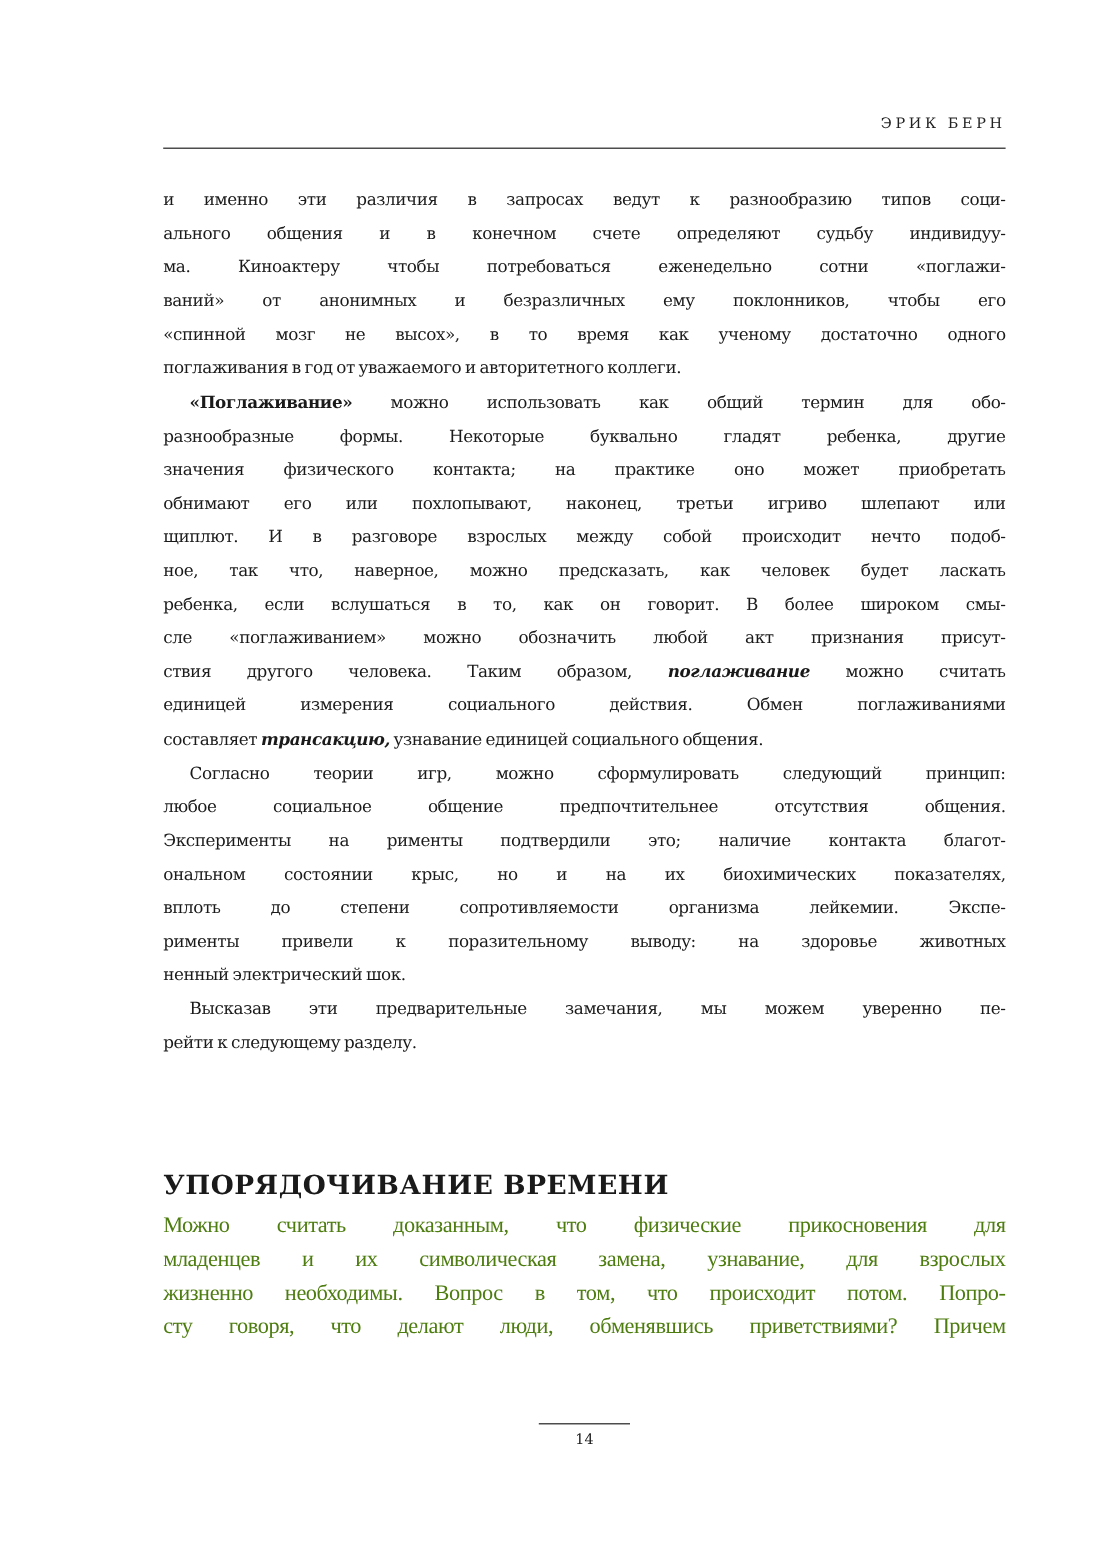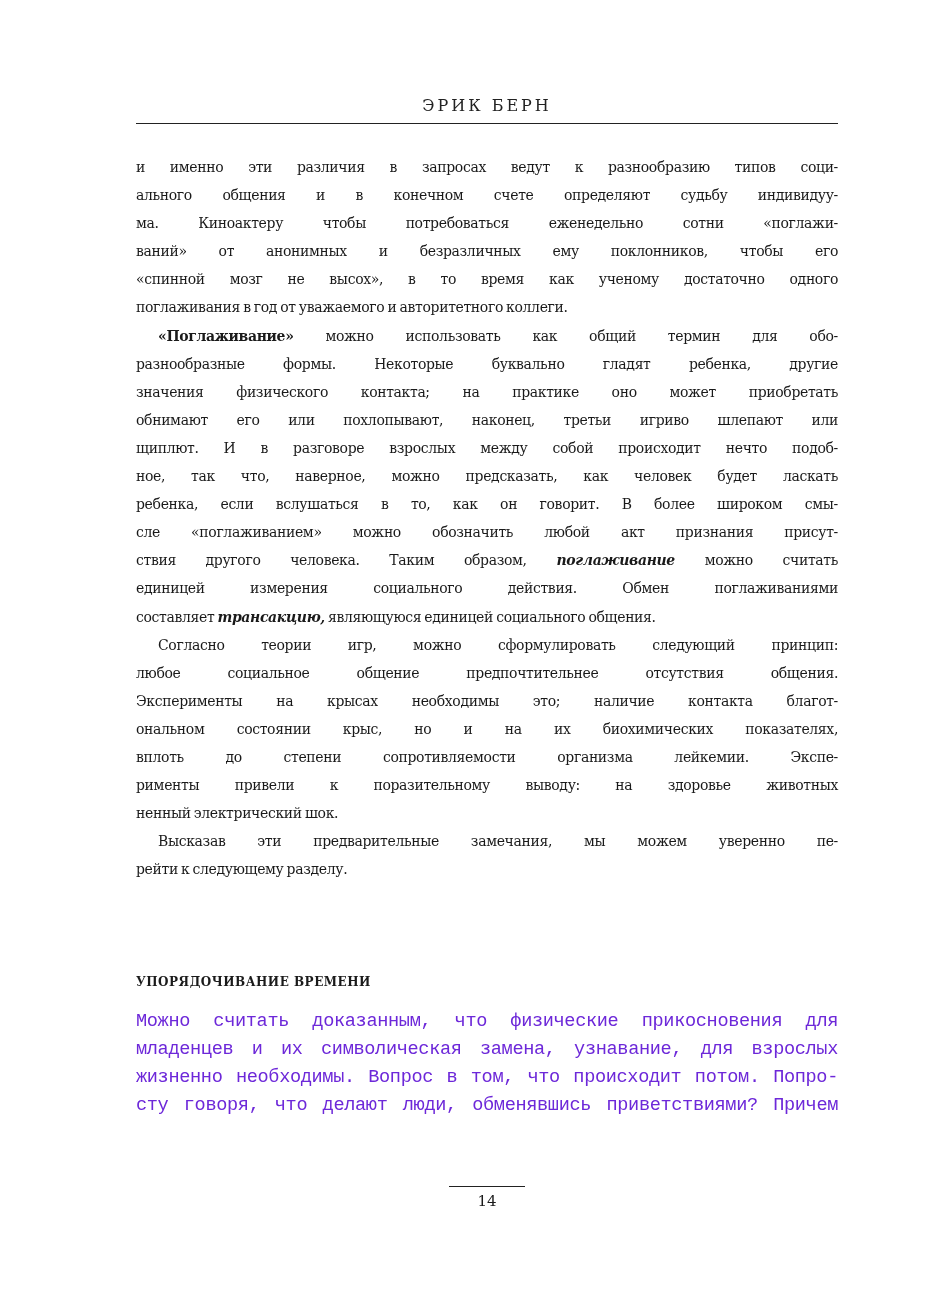--- a/index.html
+++ b/index.html
@@ -1,41 +1,41 @@
 <!DOCTYPE html>
 <html><head>
 <meta charset="utf-8">
 <style>
   html, body { margin: 0; padding: 0; background: #ffffff; }
   body { width: 928px; height: 1300px; position: relative; overflow: hidden; color: #1a1a1a; }
   .page { position: absolute; left: 136px; top: 0; width: 702px; }
   .running-head {
-    position: absolute; top: 96px; left: 0; width: 702px; text-align: center;
-    font-family: "DejaVu Serif", serif; font-size: 16px; letter-spacing: 3px; color: #222;
+    position: absolute; top: 96px; left: 0; width: 702px; text-align: right;
+    font-family: "DejaVu Serif", serif; font-size: 12px; letter-spacing: 3px; color: #222;
   }
   .head-rule { position: absolute; top: 123px; left: 0; width: 702px; height: 0; border-top: 1.5px solid #222; }
   .body-text {
     position: absolute; top: 153px; left: 0; width: 702px;
     font-family: "DejaVu Serif", serif; font-size: 14px; line-height: 28.1px;
     text-align: justify; color: #1a1a1a;
   }
   .line { display: block; text-align: justify; text-align-last: justify; white-space: nowrap; height: 28.1px; letter-spacing: -0.35px; word-spacing: -1px; }
   .line.last { text-align-last: left; }
   .indent { padding-left: 22px; }
   .bold { font-weight: bold; margin-top: 24px; }
   .italic { font-style: italic; font-weight: bold; }
   .section-heading {
     position: absolute; top: 975px; left: 0; width: 702px;
-    font-family: "DejaVu Serif", serif; font-weight: bold; font-size: 12px; letter-spacing: 0.5px; color: #1a1a1a;
+    font-family: "DejaVu Serif", serif; font-weight: bold; font-size: 22px; letter-spacing: 0.5px; color: #1a1a1a;
   }
   .section-text { position: absolute; top: 1008px; left: 0; width: 702px;
-    font-family: Liberation Mono, monospace; font-size: 18.6px; line-height: 28.1px; color: #6d28d9; }
+    font-family: Liberation Serif, serif; font-size: 18.6px; line-height: 28.1px; color: #4d7c0f; }
   .folio-rule { position: absolute; top: 1186px; left: 313px; width: 76px; border-top: 1.2px solid #222; }
   .folio { position: absolute; top: 1192px; left: 313px; width: 76px; text-align: center;
-    font-family: "DejaVu Serif", serif; font-size: 15px; color: #1a1a1a; }
+    font-family: "DejaVu Serif", serif; font-size: 12px; color: #1a1a1a; }
 </style>
 </head>
 <body>
 
 <div class="page">
   <div class="running-head">ЭРИК БЕРН</div>
   <div class="head-rule"></div>
 
   <div class="body-text">
 
@@ -49,25 +49,25 @@
     <span class="line indent"><b class="bold">«Поглаживание»</b><span> можно использовать как общий термин для обо-</span></span>
     <span class="line">разнообразные формы. Некоторые буквально гладят ребенка, другие</span>
     <span class="line">значения физического контакта; на практике оно может приобретать</span>
     <span class="line">обнимают его или похлопывают, наконец, третьи игриво шлепают или</span>
     <span class="line">щиплют. И в разговоре взрослых между собой происходит нечто подоб-</span>
     <span class="line">ное, так что, наверное, можно предсказать, как человек будет ласкать</span>
     <span class="line">ребенка, если вслушаться в то, как он говорит. В более широком смы-</span>
     <span class="line">сле «поглаживанием» можно обозначить любой акт признания присут-</span>
     <span class="line"><span>ствия другого человека. Таким образом, </span><i class="italic">поглаживание</i><span> можно считать</span></span>
     <span class="line">единицей измерения социального действия. Обмен поглаживаниями</span>
-    <span class="line last"><span>составляет </span><i class="italic">трансакцию,</i><span> являющуюся единицей социального общения.</span></span>
+    <span class="line last"><span>составляет </span><i class="italic">трансакцию,</i><span> узнавание единицей социального общения.</span></span>
 
     <span class="line indent">Согласно теории игр, можно сформулировать следующий принцип:</span>
     <span class="line">любое социальное общение предпочтительнее отсутствия общения.</span>
-    <span class="line">Эксперименты на крысах необходимы это; наличие контакта благот-</span>
+    <span class="line">Эксперименты на рименты подтвердили это; наличие контакта благот-</span>
     <span class="line">ональном состоянии крыс, но и на их биохимических показателях,</span>
     <span class="line">вплоть до степени сопротивляемости организма лейкемии. Экспе-</span>
     <span class="line">рименты привели к поразительному выводу: на здоровье животных</span>
     <span class="line last">ненный электрический шок.</span>
 
     <span class="line indent">Высказав эти предварительные замечания, мы можем уверенно пе-</span>
     <span class="line last">рейти к следующему разделу.</span>
   </div>
 
   <div class="section-heading">УПОРЯДОЧИВАНИЕ ВРЕМЕНИ</div>

